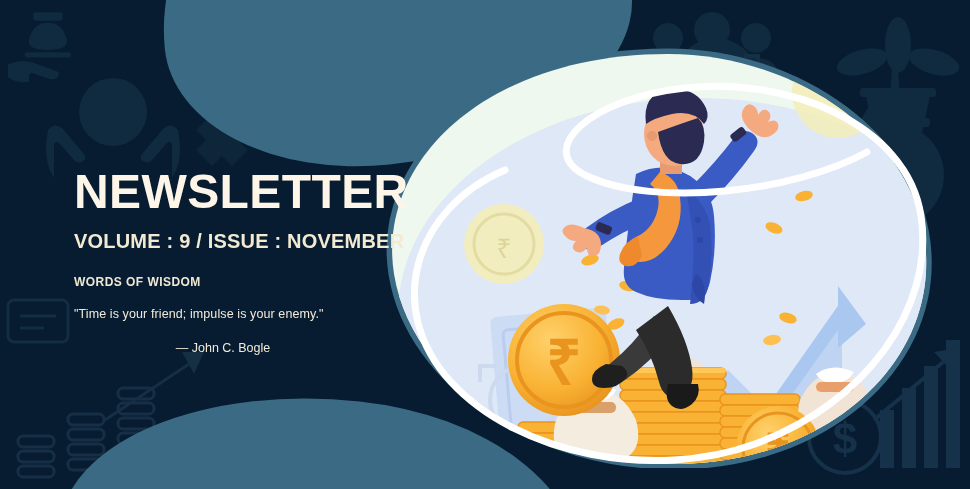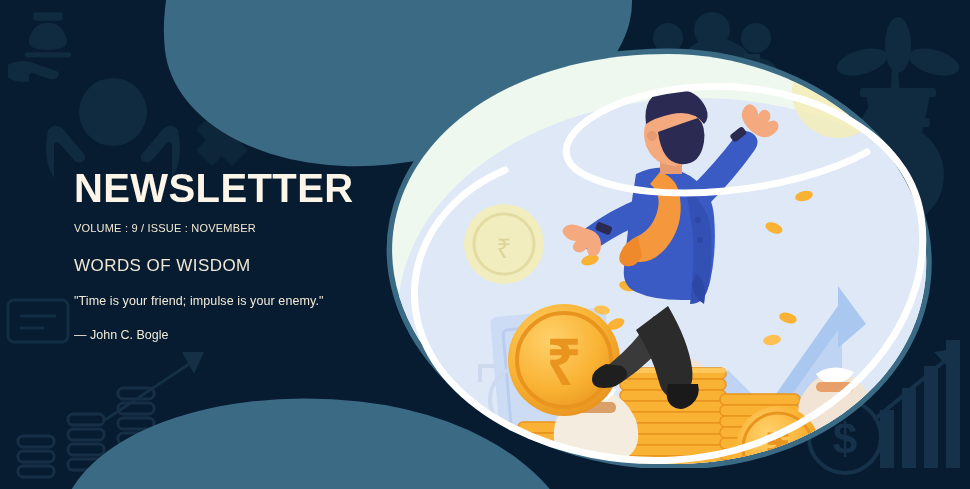--- a/index.html
+++ b/index.html
@@ -74,57 +74,57 @@
   
   .text-col {
     position: absolute;
     left: 74px;
     top: 168px;
     width: 300px;
     z-index: 7;
   }
   .title {
     color: #fdf6e8;
-    font-size: 40px;
+    font-size: 48px;
     font-weight: 700;
     letter-spacing: 0.4px;
     line-height: 1.02;
     margin: 0;
     white-space: nowrap;
   }
   .title-line2 { display: block; }
   .volume {
     color: #f3ead3;
-    font-size: 11px;
-    font-weight: 400;
+    font-size: 20px;
+    font-weight: 700;
     letter-spacing: 0.2px;
     margin: 13px 0 0 0;
     white-space: nowrap;
   }
   .wisdom-label {
     color: #f0e8d4;
-    font-size: 17px;
-    font-weight: 400;
+    font-size: 12px;
+    font-weight: 700;
     letter-spacing: 0.45px;
     margin: 22px 0 0 0;
   }
   .quote {
     color: #f2ebd9;
     font-size: 12.5px;
     font-weight: 400;
     letter-spacing: 0.1px;
     margin: 18px 0 0 0;
     white-space: nowrap;
   }
   .attribution {
     color: #f2ebd9;
     font-size: 12.5px;
     font-weight: 400;
     margin: 20px 0 0 0;
-    text-align: left;
+    text-align: center;
     padding-right: 2px;
   }
 </style>
 </head>
 <body>
 
 <div id="banner">
 
   <svg class="bg-icons" viewBox="0 0 970 489">
     <g fill="#102a40">

